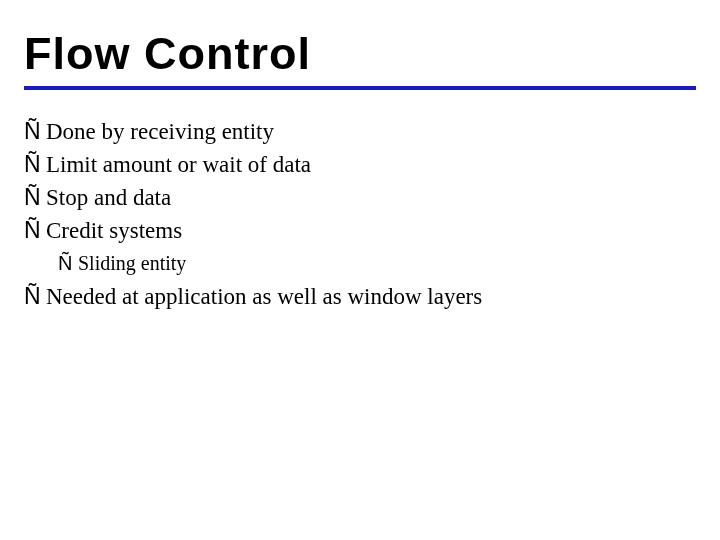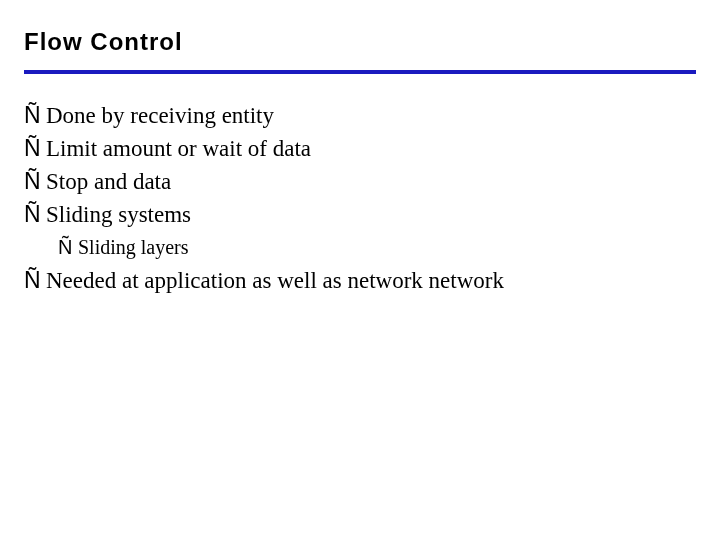--- a/index.html
+++ b/index.html
@@ -11,23 +11,23 @@
       color: #000000;
       padding: 28px 24px;
       overflow: hidden;
     }
     .title-wrap {
       margin-bottom: 14px;
     }
     .title {
       font-family: Arial, Helvetica, sans-serif;
       font-weight: 900;
-      font-size: 24px;
+      font-size: 45px;
       letter-spacing: 1px;
-      padding-bottom: 14px;
+      padding-bottom: 6px;
     }
     .rule {
       height: 4px;
       background: #1a1abf;
       width: 100%;
     }
     .content {
       padding-top: 10px;
     }
     .bullet-row {
@@ -78,26 +78,26 @@
     <span class="bullet-text">Limit amount or wait of data</span>
   </div>
 
   <div class="bullet-row">
     <span class="bullet-glyph">Ñ</span>
     <span class="bullet-text">Stop and data</span>
   </div>
 
   <div class="bullet-row">
     <span class="bullet-glyph">Ñ</span>
-    <span class="bullet-text">Sliding systems</span>
+    <span class="bullet-text">Credit systems</span>
   </div>
 
   <div class="bullet-row sub">
     <span class="bullet-glyph">Ñ</span>
-    <span class="bullet-text">Sliding layers</span>
+    <span class="bullet-text">Sliding entity</span>
   </div>
 
   <div class="bullet-row">
     <span class="bullet-glyph">Ñ</span>
-    <span class="bullet-text">Needed at application as well as network network</span>
+    <span class="bullet-text">Needed at application as well as window layers</span>
   </div>
 
 </div>
 
 </body></html>

